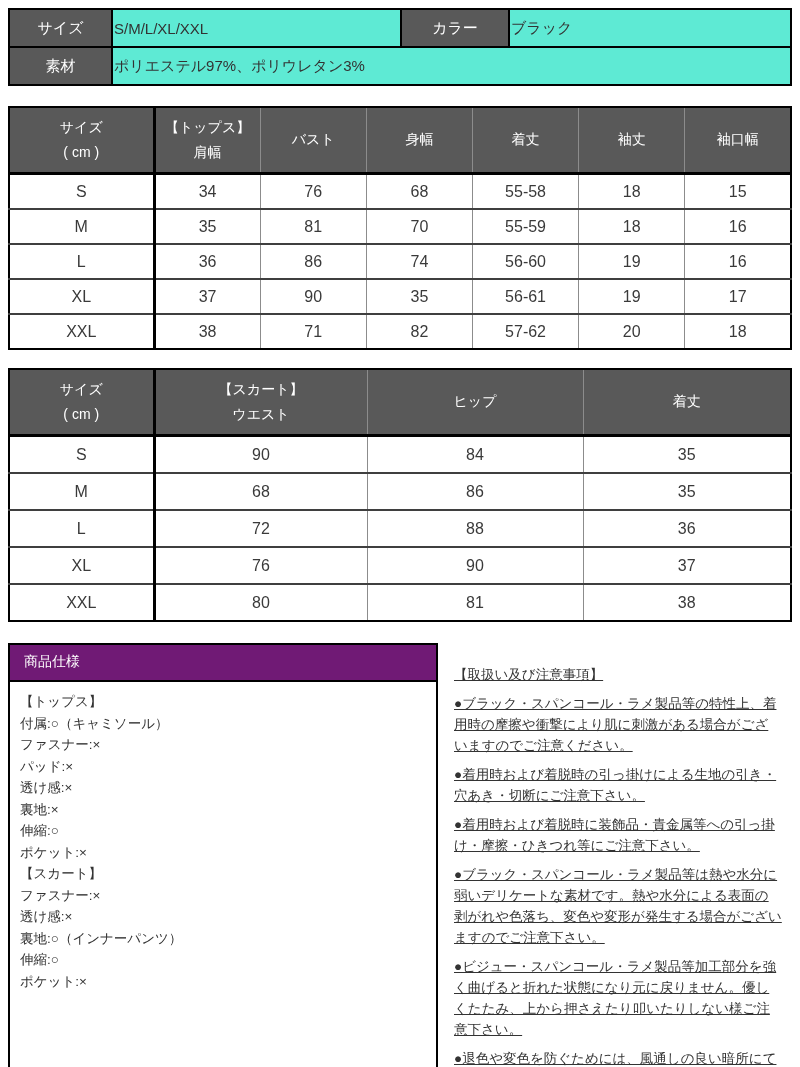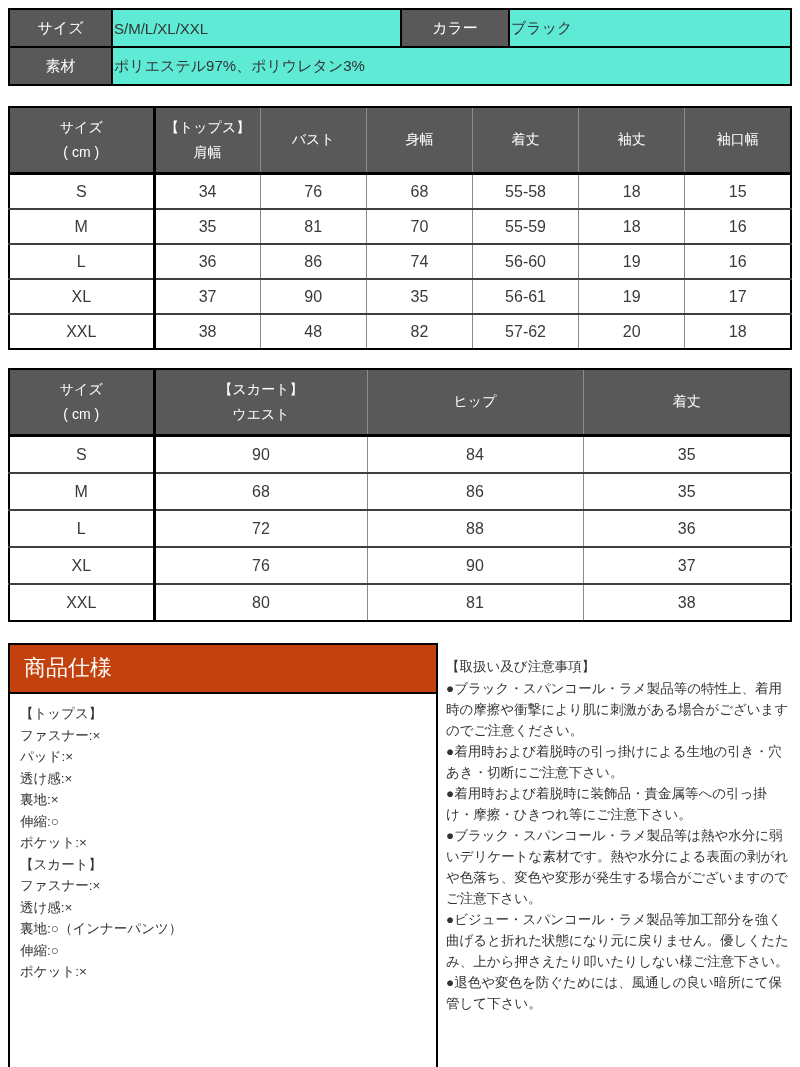--- a/index.html
+++ b/index.html
@@ -42,27 +42,27 @@
   .size-table.skirt td { height: 33px; }
   .size-table th.sep, .size-table td.sep { border-left: 3px solid #000; }
 
   
   .bottom { display: flex; margin-top: 21px; align-items: flex-start; }
   .spec-box {
     width: 430px; min-height: 445px; border: 2px solid #000;
     box-sizing: border-box; background: #fff; flex: none;
   }
   .spec-bar {
-    background: #c2410c; color: #fff; font-size: 22px;
+    background: #701a75; color: #fff; font-size: 14px;
     padding: 8px 14px 9px 14px; border-bottom: 2px solid #000;
   }
   .spec-content { padding: 9px 10px 10px 10px; font-size: 13.5px; color: #333; }
   .spec-content p { margin: 0; line-height: 21.5px; min-height: 21.5px; }
   .notes { flex: 1; margin-left: 8px; padding: 13px 2px 0 0; font-size: 13.5px; color: #333; }
-  .notes p { margin: 0; line-height: 21px; }
+  .notes p { margin: 8px; line-height: 21px; text-decoration: underline; }
   .notes .notes-title { margin-bottom: 1px; }
 </style>
 </head>
 <body>
 
 <div class="page">
 
   <table class="info-table">
     <colgroup>
       <col style="width:103px">
@@ -140,21 +140,21 @@
           <td class="sep">37</td>
           <td>90</td>
           <td>35</td>
           <td>56-61</td>
           <td>19</td>
           <td>17</td>
         </tr>
         <tr>
           <td>XXL</td>
           <td class="sep">38</td>
-          <td>48</td>
+          <td>71</td>
           <td>82</td>
           <td>57-62</td>
           <td>20</td>
           <td>18</td>
         </tr>
       </tbody>
   </table>
 
   <table class="size-table skirt">
     <colgroup>
@@ -205,20 +205,21 @@
           <td>38</td>
         </tr>
       </tbody>
   </table>
 
   <div class="bottom">
     <div class="spec-box">
       <div class="spec-bar">商品仕様</div>
       <div class="spec-content">
           <p>【トップス】</p>
+          <p>付属:○（キャミソール）</p>
           <p>ファスナー:×</p>
           <p>パッド:×</p>
           <p>透け感:×</p>
           <p>裏地:×</p>
           <p>伸縮:○</p>
           <p>ポケット:×</p>
           <p>【スカート】</p>
           <p>ファスナー:×</p>
           <p>透け感:×</p>
           <p>裏地:○（インナーパンツ）</p>

